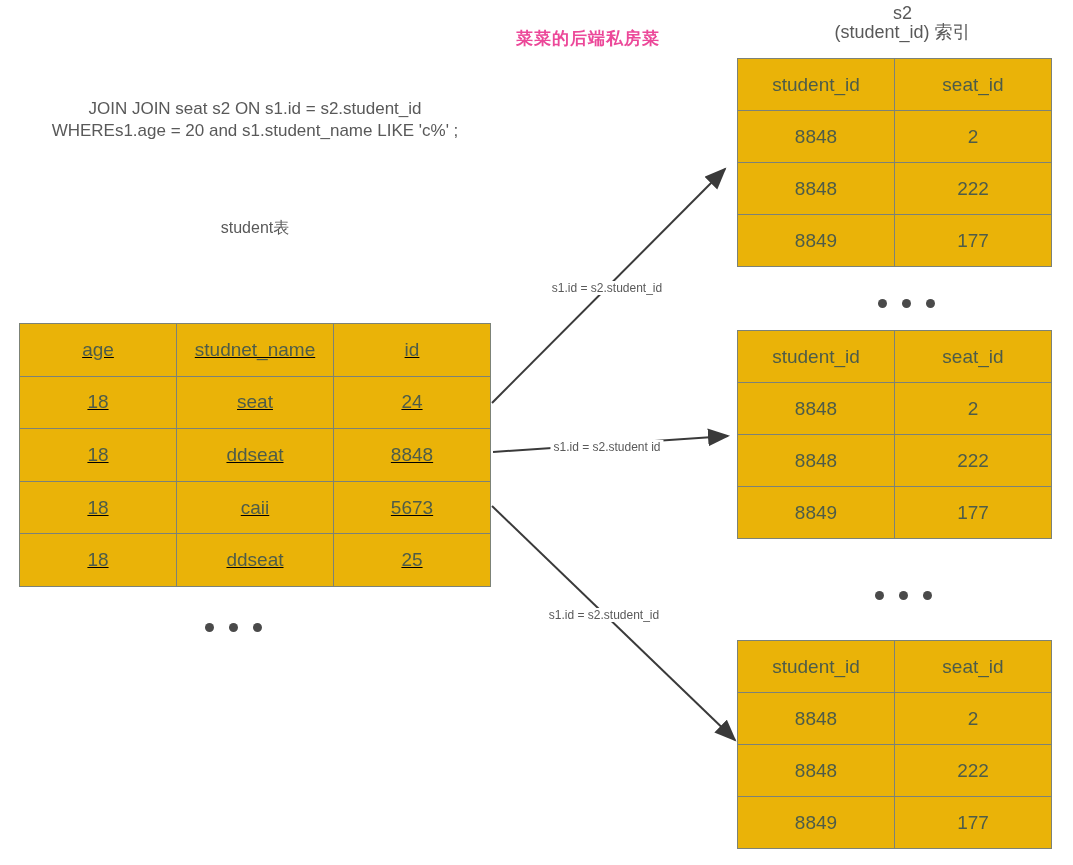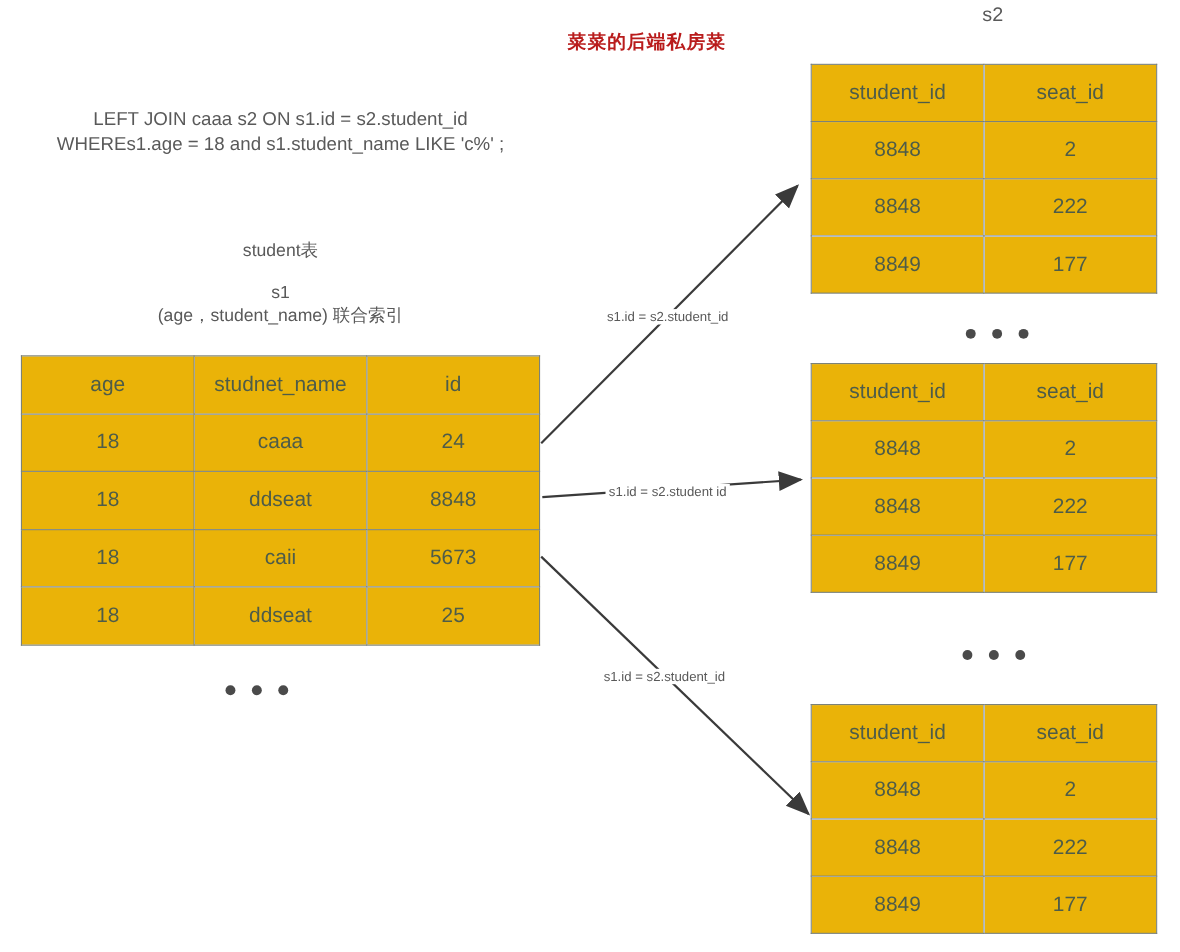--- a/index.html
+++ b/index.html
@@ -11,21 +11,21 @@
     height: 865px;
     background: #ffffff;
     overflow: hidden;
   }
   .abs { position: absolute; }
 
   .watermark {
     left: 516px; top: 27px;
     font-size: 17px;
     font-weight: bold;
-    color: #b91c1c;
+    color: #ec4899;
     letter-spacing: 1px;
     white-space: nowrap;
   }
 
   .sql-block {
     left: 30px; top: 98px; width: 450px;
     text-align: center;
     font-size: 17px;
     line-height: 22px;
     color: #595959;
@@ -50,21 +50,21 @@
   table.gtable td, table.gtable th {
     border: 1.6px solid #7c8277;
     background: #eab308;
     color: #4e5c49;
     font-size: 19px;
     font-weight: normal;
     text-align: center;
     vertical-align: middle;
     overflow: hidden;
   }
-  table.left-table { left: 19px; top: 323px; width: 472px; }
+  table.left-table { left: 19px; top: 323px; width: 472px; text-decoration: underline; }
   table.left-table td, table.left-table th { height: 52.6px; width: 157px; }
   table.seat-table { left: 737px; width: 315px; }
   table.seat-table td, table.seat-table th { height: 52px; width: 157px; }
   .seat-top { top: 58px; }
   .seat-mid { top: 330px; }
   .seat-bot { top: 640px; }
 
   .join-label {
     position: absolute;
     transform: translate(-50%, -50%);
@@ -110,44 +110,41 @@
       </marker>
     </defs>
     <line x1="492" y1="403" x2="725" y2="169" stroke="#3a3a3a" stroke-width="2" marker-end="url(#ah)"></line>
     <line x1="493" y1="452" x2="728" y2="436" stroke="#3a3a3a" stroke-width="2" marker-end="url(#ah)"></line>
     <line x1="492" y1="506" x2="735" y2="740" stroke="#3a3a3a" stroke-width="2" marker-end="url(#ah)"></line>
   </svg>
 
   <div class="abs watermark">菜菜的后端私房菜</div>
 
   <div class="abs sql-block">
-    <div>LEFT JOIN caaa s2 ON s1.id = s2.student_id</div>
-    <div>WHEREs1.age = 18 and s1.student_name LIKE 'c%' ;</div>
+    <div>JOIN JOIN seat s2 ON s1.id = s2.student_id</div>
+    <div>WHEREs1.age = 20 and s1.student_name LIKE 'c%' ;</div>
   </div>
 
   <div class="abs caption s2-index-label">
     <div>s2</div>
+    <div>(student_id)  索引</div>
   </div>
 
   <div class="abs caption student-title">student表</div>
-  <div class="abs caption student-index">
-    <div>s1</div>
-    <div>(age，student_name)  联合索引</div>
-  </div>
 
   <table class="gtable left-table">
     <tbody>
         <tr>
       <th>age</th>
       <th>studnet_name</th>
       <th>id</th>
     </tr>
     <tr>
       <td>18</td>
-      <td>caaa</td>
+      <td>seat</td>
       <td>24</td>
     </tr>
     <tr>
       <td>18</td>
       <td>ddseat</td>
       <td>8848</td>
     </tr>
     <tr>
       <td>18</td>
       <td>caii</td>

